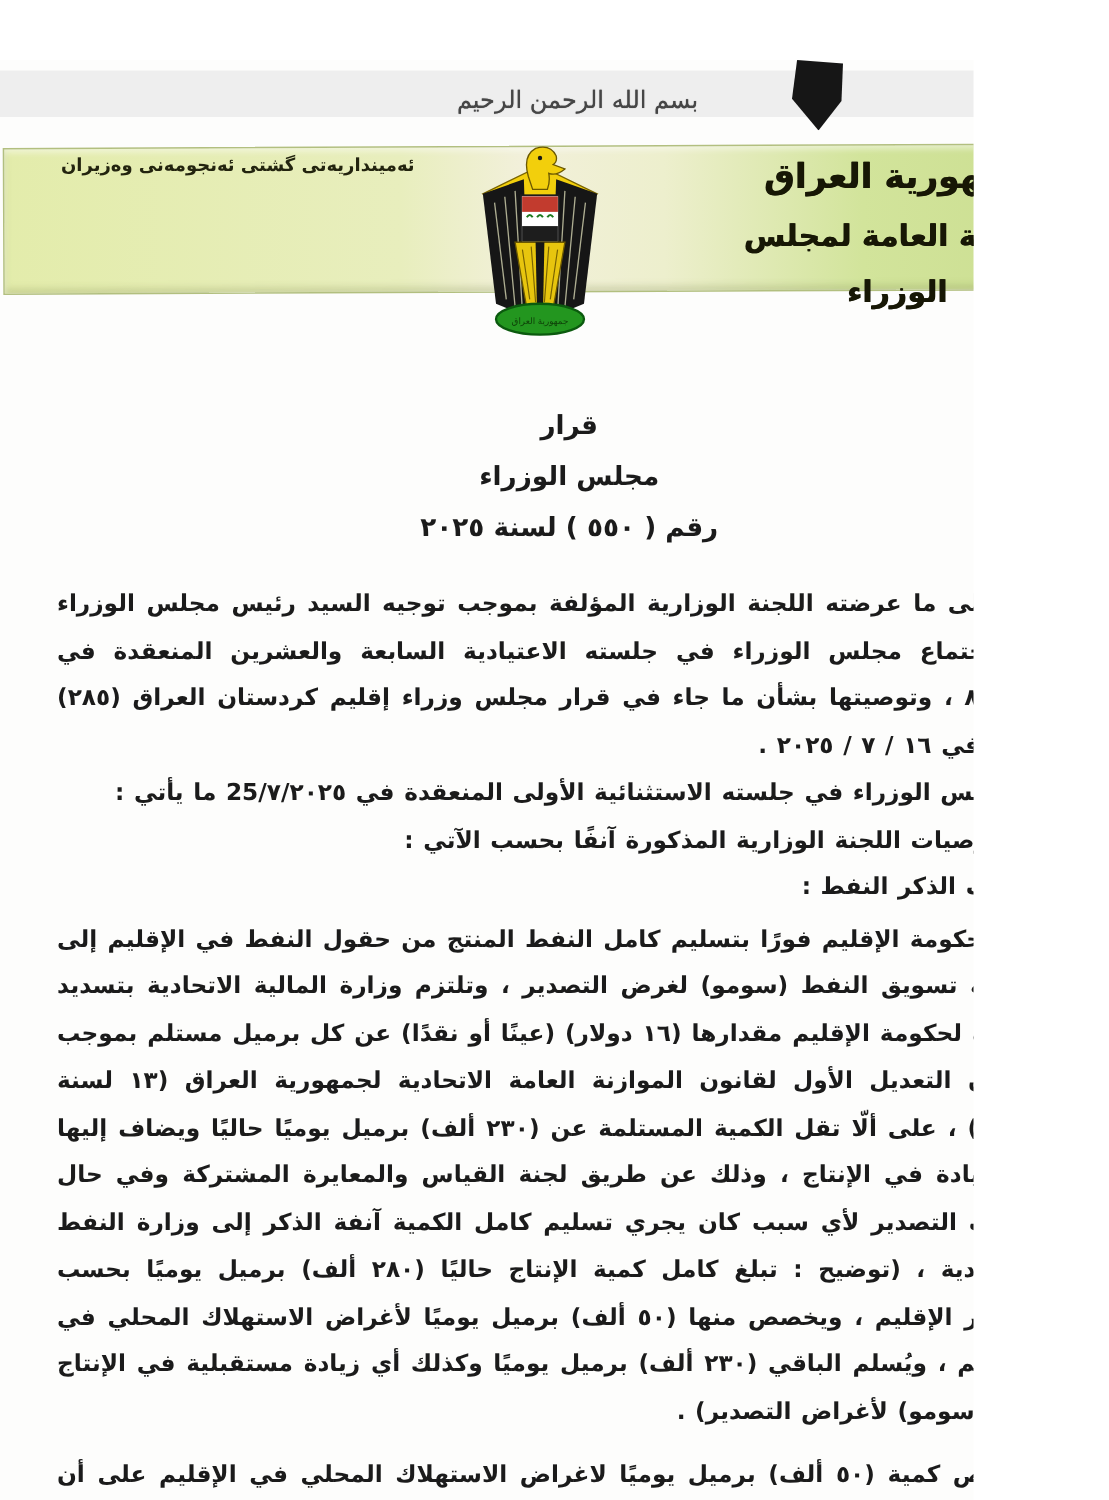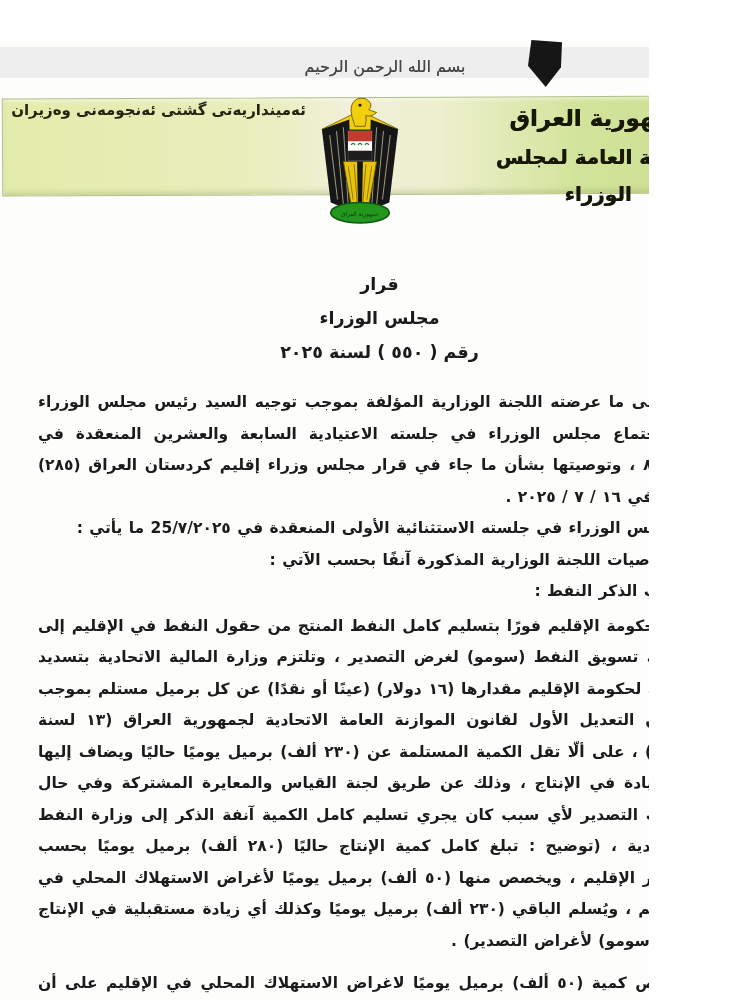--- a/index.html
+++ b/index.html
@@ -20,21 +20,21 @@
   }
   
   .banner{
     position:absolute;top:57px;left:2px;width:733px;height:96px;
     background:linear-gradient(90deg,#e3ecab 0%,#e8eebd 36%,#f2f0da 47%,#edefcd 60%,#d2e49b 78%,#cadd8f 100%);
     border:1px solid #b2bf7f;transform:rotate(-.25deg);
     box-shadow:inset 0 2px 4px rgba(255,255,255,.55),inset 0 -3px 5px rgba(130,140,80,.28);
   }
   .hdr-left{position:absolute;top:62px;left:6px;width:305px;text-align:center;color:#23240f;z-index:2;}
   .kur-title{direction:rtl;font-size:19px;font-weight:bold;line-height:22px;text-shadow:.4px 0 currentColor;}
-  .kur-sub{direction:rtl;font-size:15px;font-weight:bold;line-height:15px;margin-top:1px;}
+  .kur-sub{direction:rtl;font-size:12px;font-weight:bold;line-height:15px;margin-top:1px;}
   .eng-title{direction:ltr;font-size:13.5px;font-weight:bold;letter-spacing:.6px;line-height:17px;margin-top:4px;}
   .eng-sub{direction:ltr;font-size:11.5px;font-weight:bold;line-height:15px;}
   .hdr-right{position:absolute;top:64px;left:468px;width:260px;text-align:center;color:#171705;direction:rtl;z-index:2;}
   .ar-title{font-size:23px;font-weight:bold;line-height:28px;text-shadow:.5px 0 currentColor;}
   .ar-sub{font-size:20px;font-weight:bold;line-height:37px;margin-top:7px;text-shadow:.5px 0 currentColor;}
   .emblem{position:absolute;top:56px;left:316px;width:88px;height:130px;z-index:3;}
   
   .doc-title{
     position:absolute;top:227px;left:0;width:739px;text-align:center;direction:rtl;
     font-weight:bold;font-size:17.5px;transform:translateX(10px);

